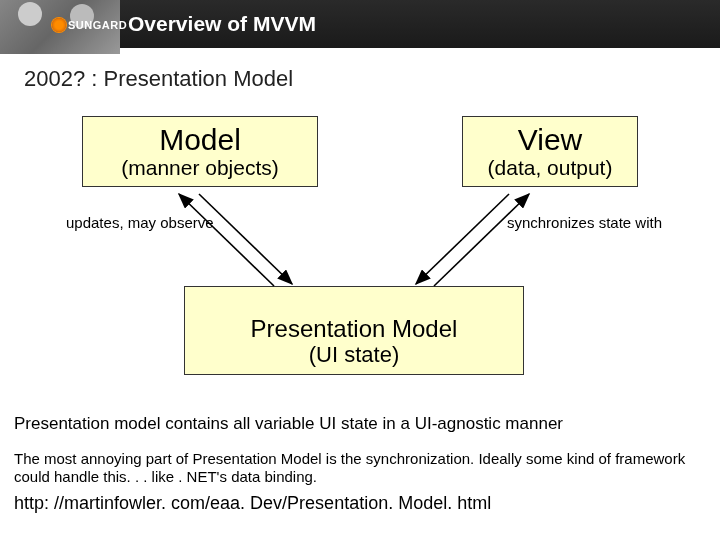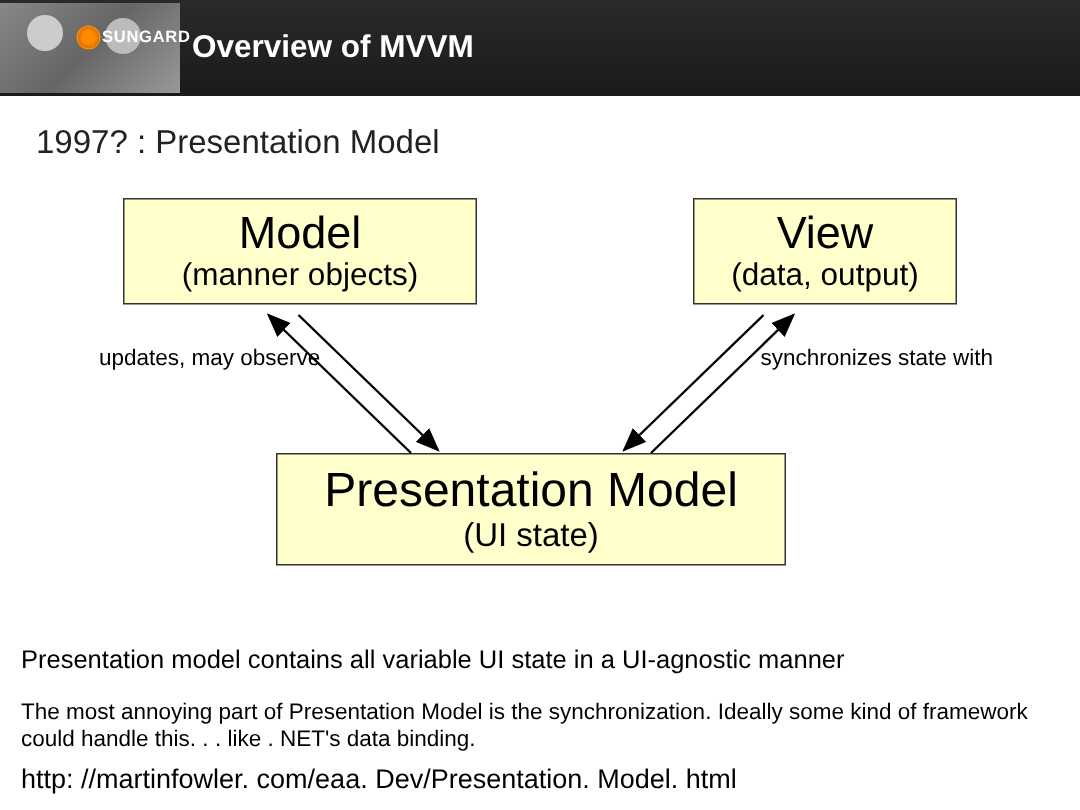--- a/index.html
+++ b/index.html
@@ -5,21 +5,21 @@
   * { box-sizing: border-box; margin: 0; padding: 0; }
   body {
     width: 720px;
     height: 540px;
     font-family: Arial, Helvetica, sans-serif;
     background: #fff;
     overflow: hidden;
   }
   .header {
     width: 100%;
-    height: 64px;
+    height: 48px;
     background: linear-gradient(to bottom, #2a2a2a 0%, #1a1a1a 100%);
     display: flex;
     align-items: center;
     position: relative;
   }
   .header-photo {
     width: 120px;
     height: 60px;
     background: linear-gradient(135deg, #888 0%, #666 50%, #999 100%);
     position: relative;
@@ -101,21 +101,22 @@
   .box-pm {
     left: 160px; top: 170px;
     width: 340px;
   }
   .box-title {
     font-size: 30px;
     font-weight: normal;
     line-height: 1.1;
   }
   .box-title-big {
-    font-size: 32px;
+    font-size: 24px;
+    margin-top: 23px;
   }
   .box-sub {
     font-size: 21px;
   }
   .box-sub-pm {
     font-size: 22px;
   }
   .arrow-label {
     position: absolute;
     font-size: 15px;
@@ -159,21 +160,21 @@
 <div class="header">
   <div class="header-photo"></div>
   <div class="brand">
     <span class="brand-sun"></span>
     <span class="brand-text">SUNGARD</span>
   </div>
   <div class="header-title">Overview of MVVM</div>
 </div>
 
 <div class="content">
-  <div class="subtitle">1997? : Presentation Model</div>
+  <div class="subtitle">2002? : Presentation Model</div>
 
   <div class="diagram">
 
     <div class="box box-model">
       <div class="box-title">Model</div>
       <div class="box-sub">(manner objects)</div>
     </div>
 
     <div class="box box-view">
       <div class="box-title">View</div>

